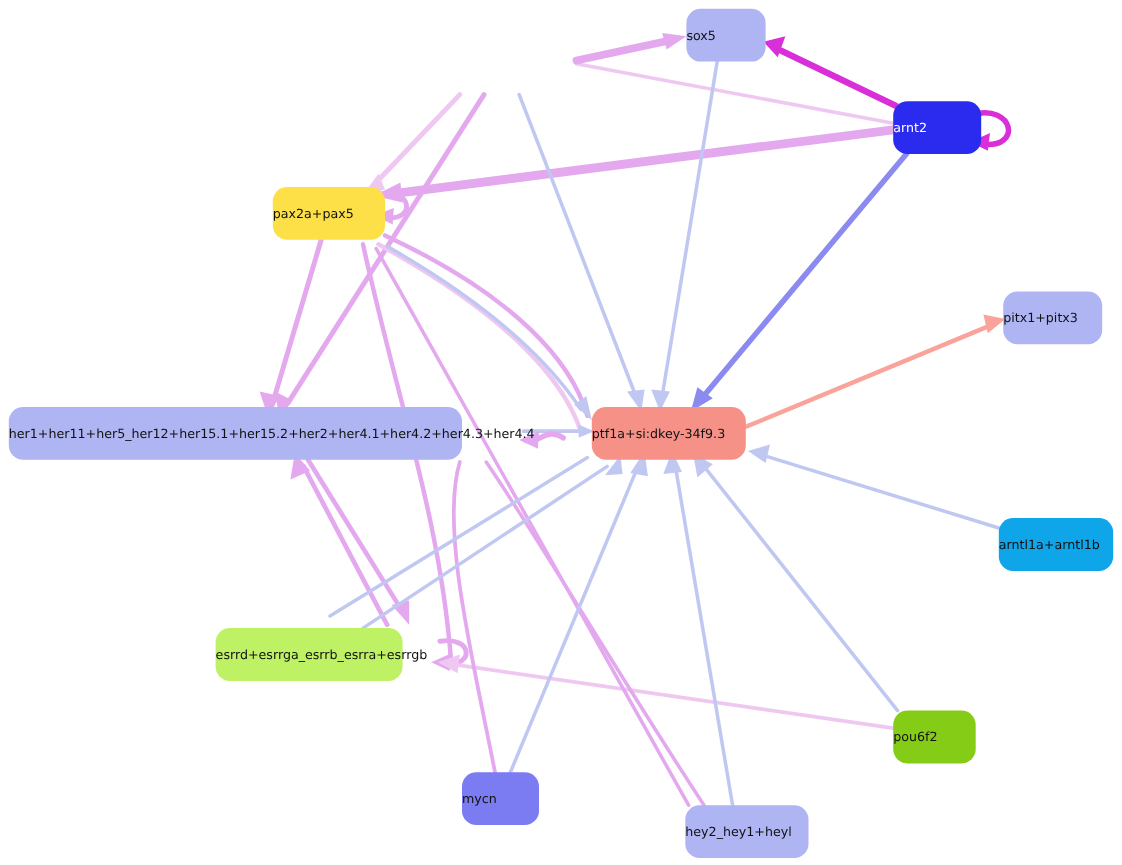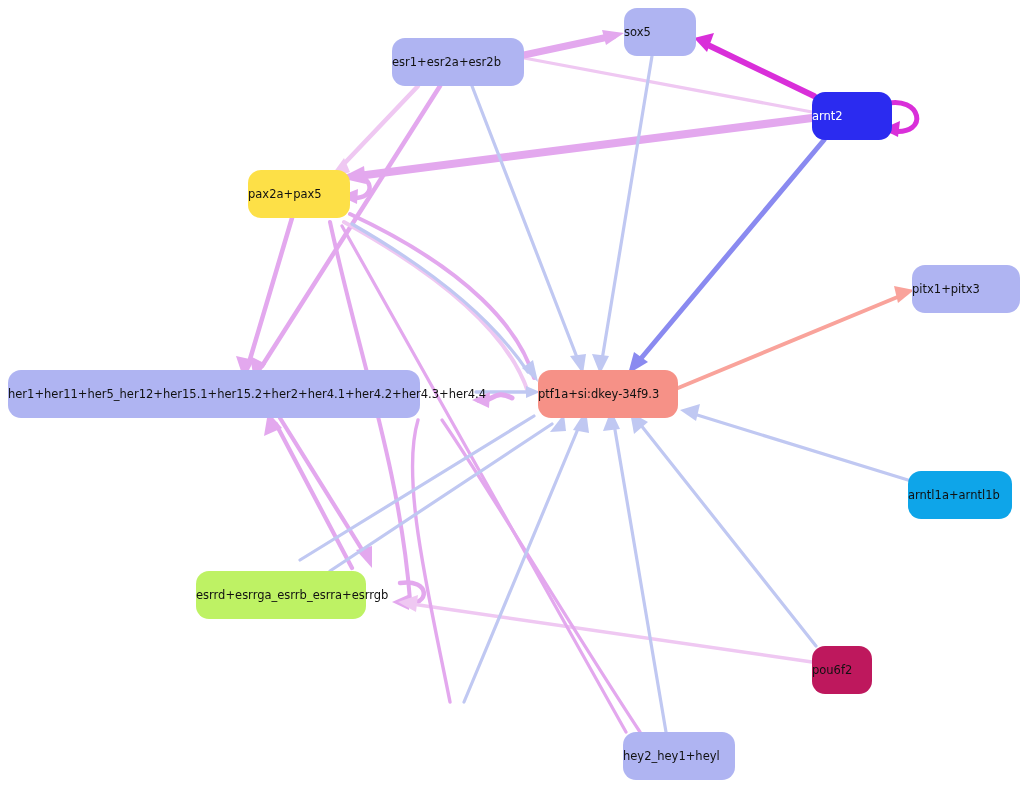--- a/index.html
+++ b/index.html
@@ -106,53 +106,53 @@
 
       <path d="M 300 560 L 534 416" stroke="#C0C8F2" stroke-width="3.2"></path>
 
     </g>
   </svg>
 
   <div class="node" style="left:624px;top:8px;width:72px;height:48px;background:#AFB4F2;">
     <span>sox5</span>
   </div>
 
-  <div class="node" style="left:392px;top:38px;width:132px;height:48px;background:#AFB4F2;">
-    <span>esr1+esr2a+esr2b</span>
-  </div>
 
   <div class="node dark" style="left:812px;top:92px;width:80px;height:48px;background:#2B2BF0;">
     <span>arnt2</span>
   </div>
 
   <div class="node" style="left:248px;top:170px;width:102px;height:48px;background:#fde047;">
     <span>pax2a+pax5</span>
   </div>
 
-  <div class="node" style="left:912px;top:265px;width:108px;height:48px;background:#AFB4F2;">
+  <div class="node" style="left:912px;top:265px;width:90px;height:48px;background:#AFB4F2;">
     <span>pitx1+pitx3</span>
   </div>
 
   <div class="node" style="left:8px;top:370px;width:412px;height:48px;background:#AFB4F2;">
     <span>her1+her11+her5_her12+her15.1+her15.2+her2+her4.1+her4.2+her4.3+her4.4</span>
   </div>
 
   <div class="node" style="left:538px;top:370px;width:140px;height:48px;background:#F69187;">
     <span>ptf1a+si:dkey-34f9.3</span>
   </div>
 
   <div class="node" style="left:908px;top:471px;width:104px;height:48px;background:#0ea5e9;">
     <span>arntl1a+arntl1b</span>
   </div>
 
   <div class="node" style="left:196px;top:571px;width:170px;height:48px;background:#bef264;">
     <span>esrrd+esrrga_esrrb_esrra+esrrgb</span>
   </div>
 
-  <div class="node" style="left:812px;top:646px;width:60px;height:48px;background:#be185d;">
+  <div class="node" style="left:812px;top:646px;width:75px;height:48px;background:#84cc16;">
     <span>pou6f2</span>
   </div>
 
+  <div class="node" style="left:420px;top:702px;width:70px;height:48px;background:#7B7BF2;">
+    <span>mycn</span>
+  </div>
 
   <div class="node" style="left:604px;top:732px;width:112px;height:48px;background:#AFB4F2;margin-left:19px;">
     <span>hey2_hey1+heyl</span>
   </div>
 </div>
 
 </body></html>

